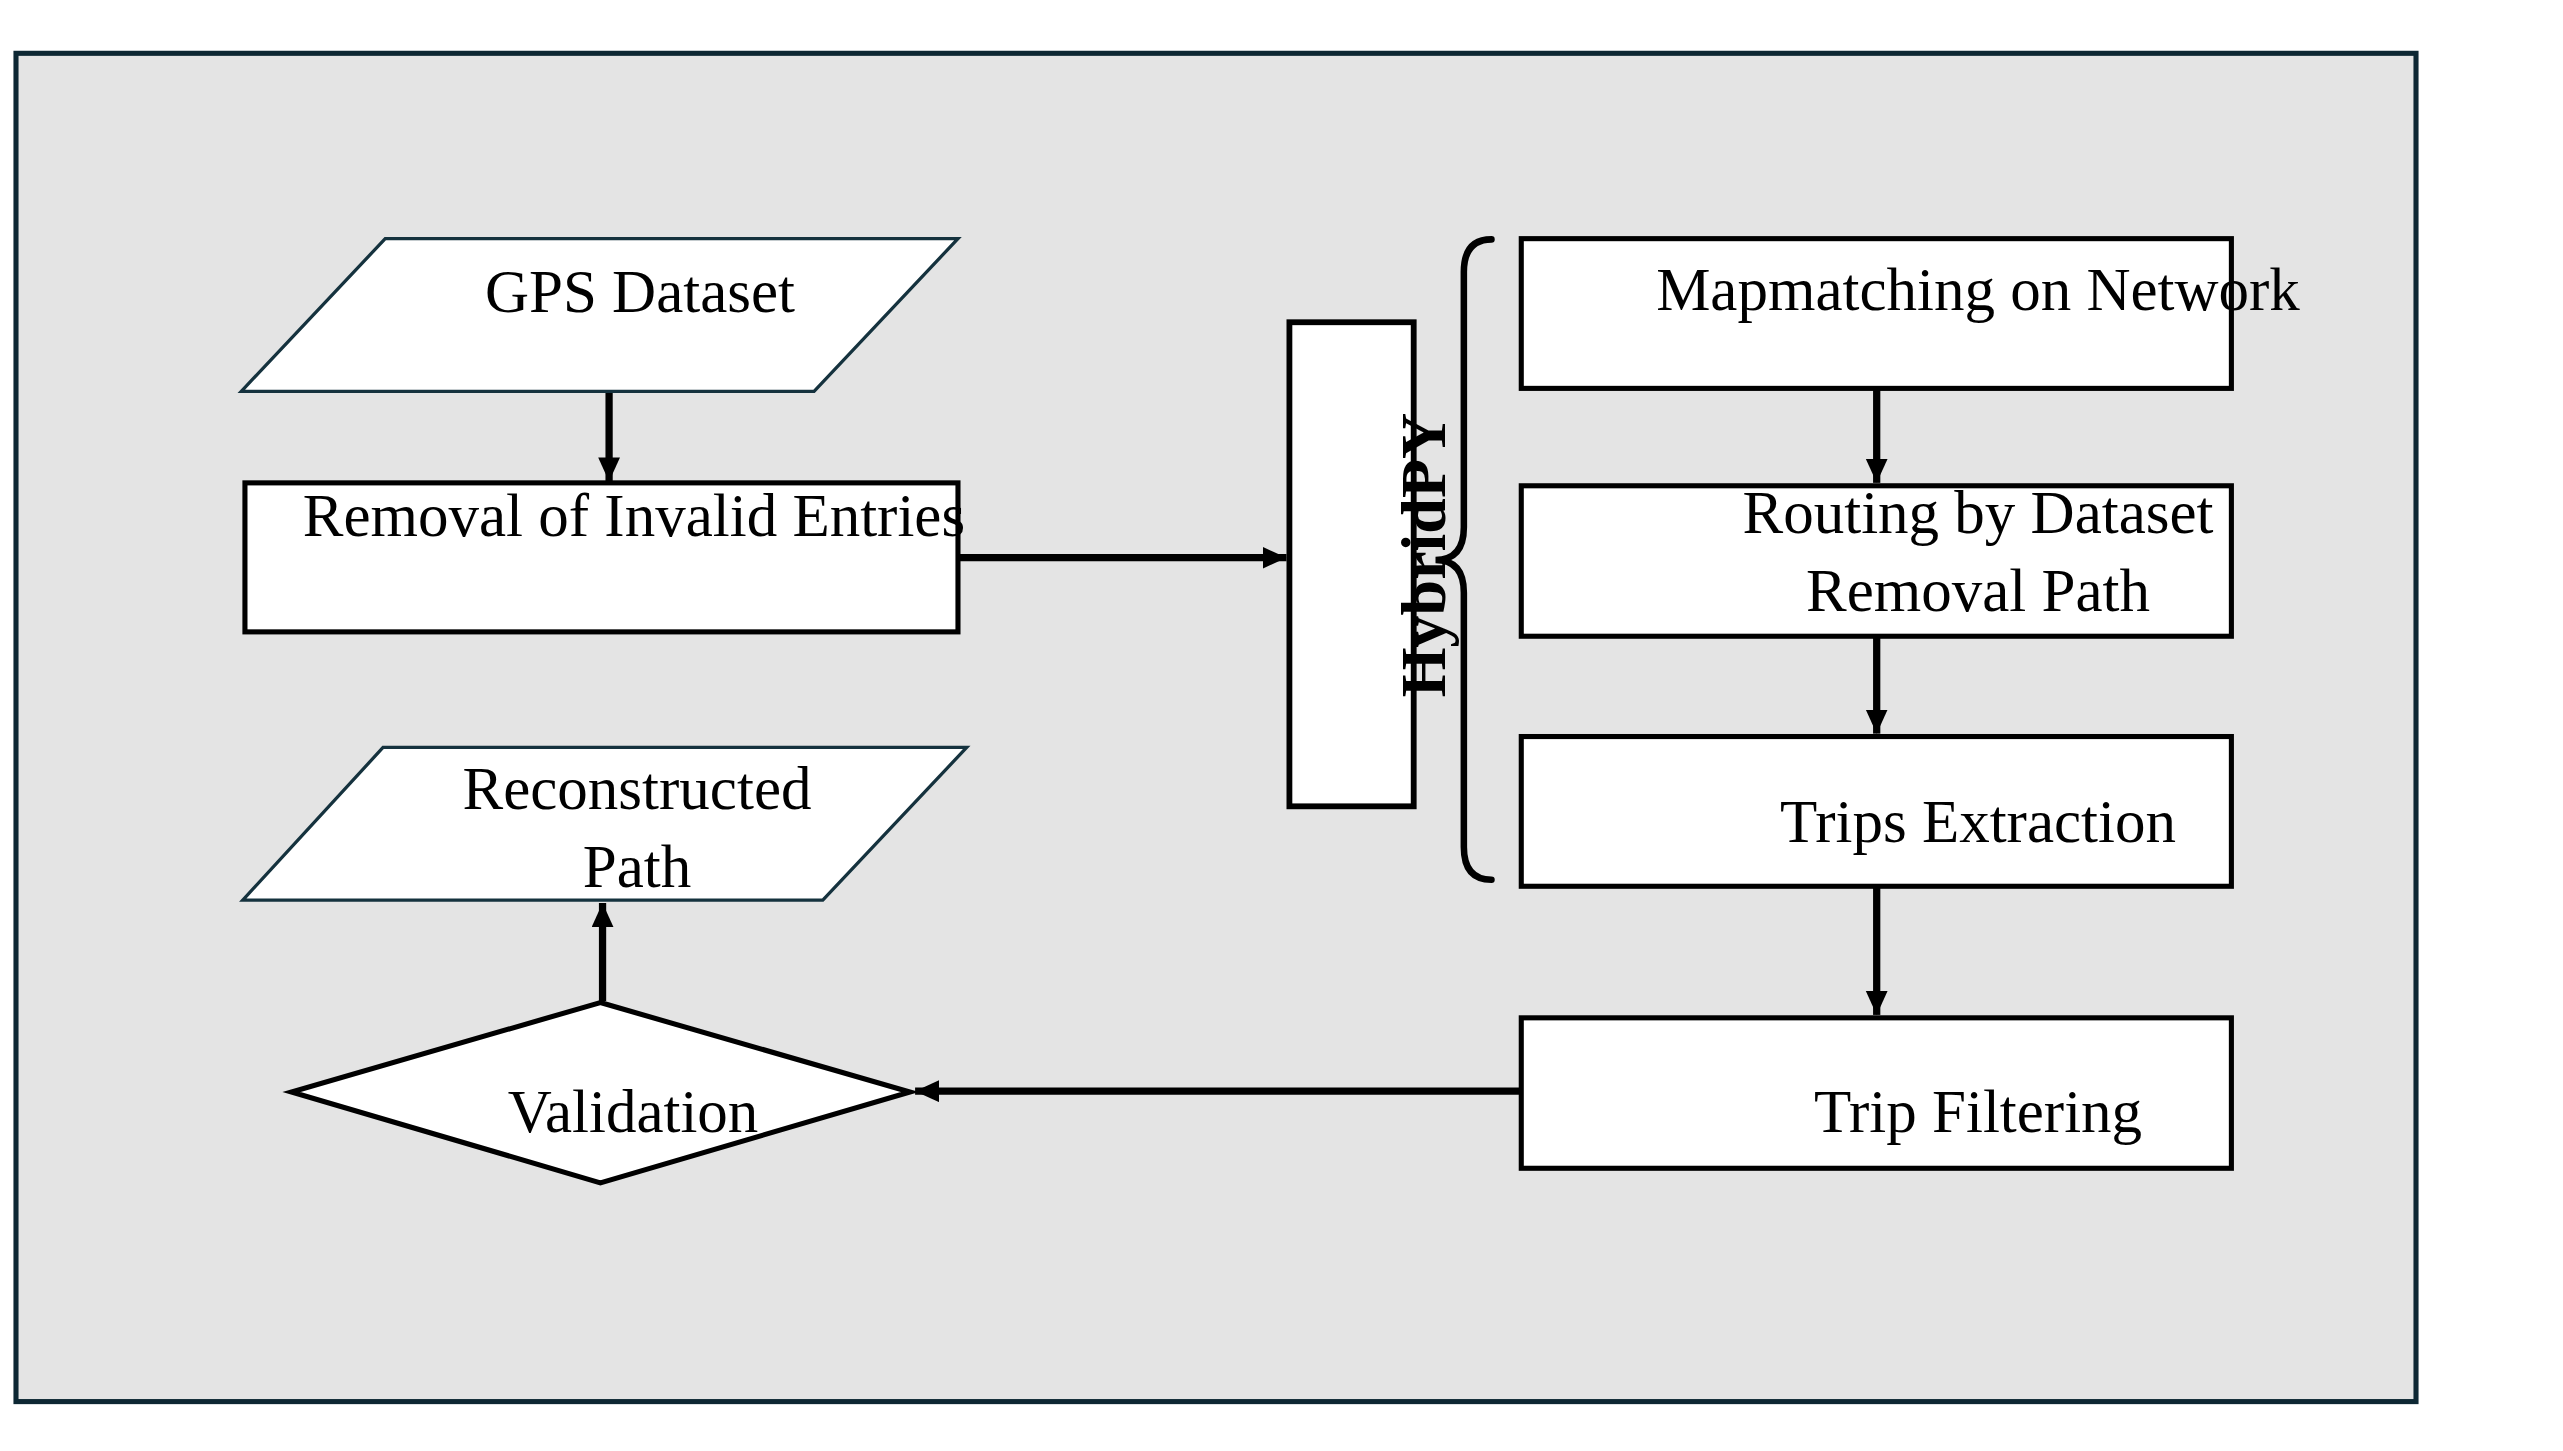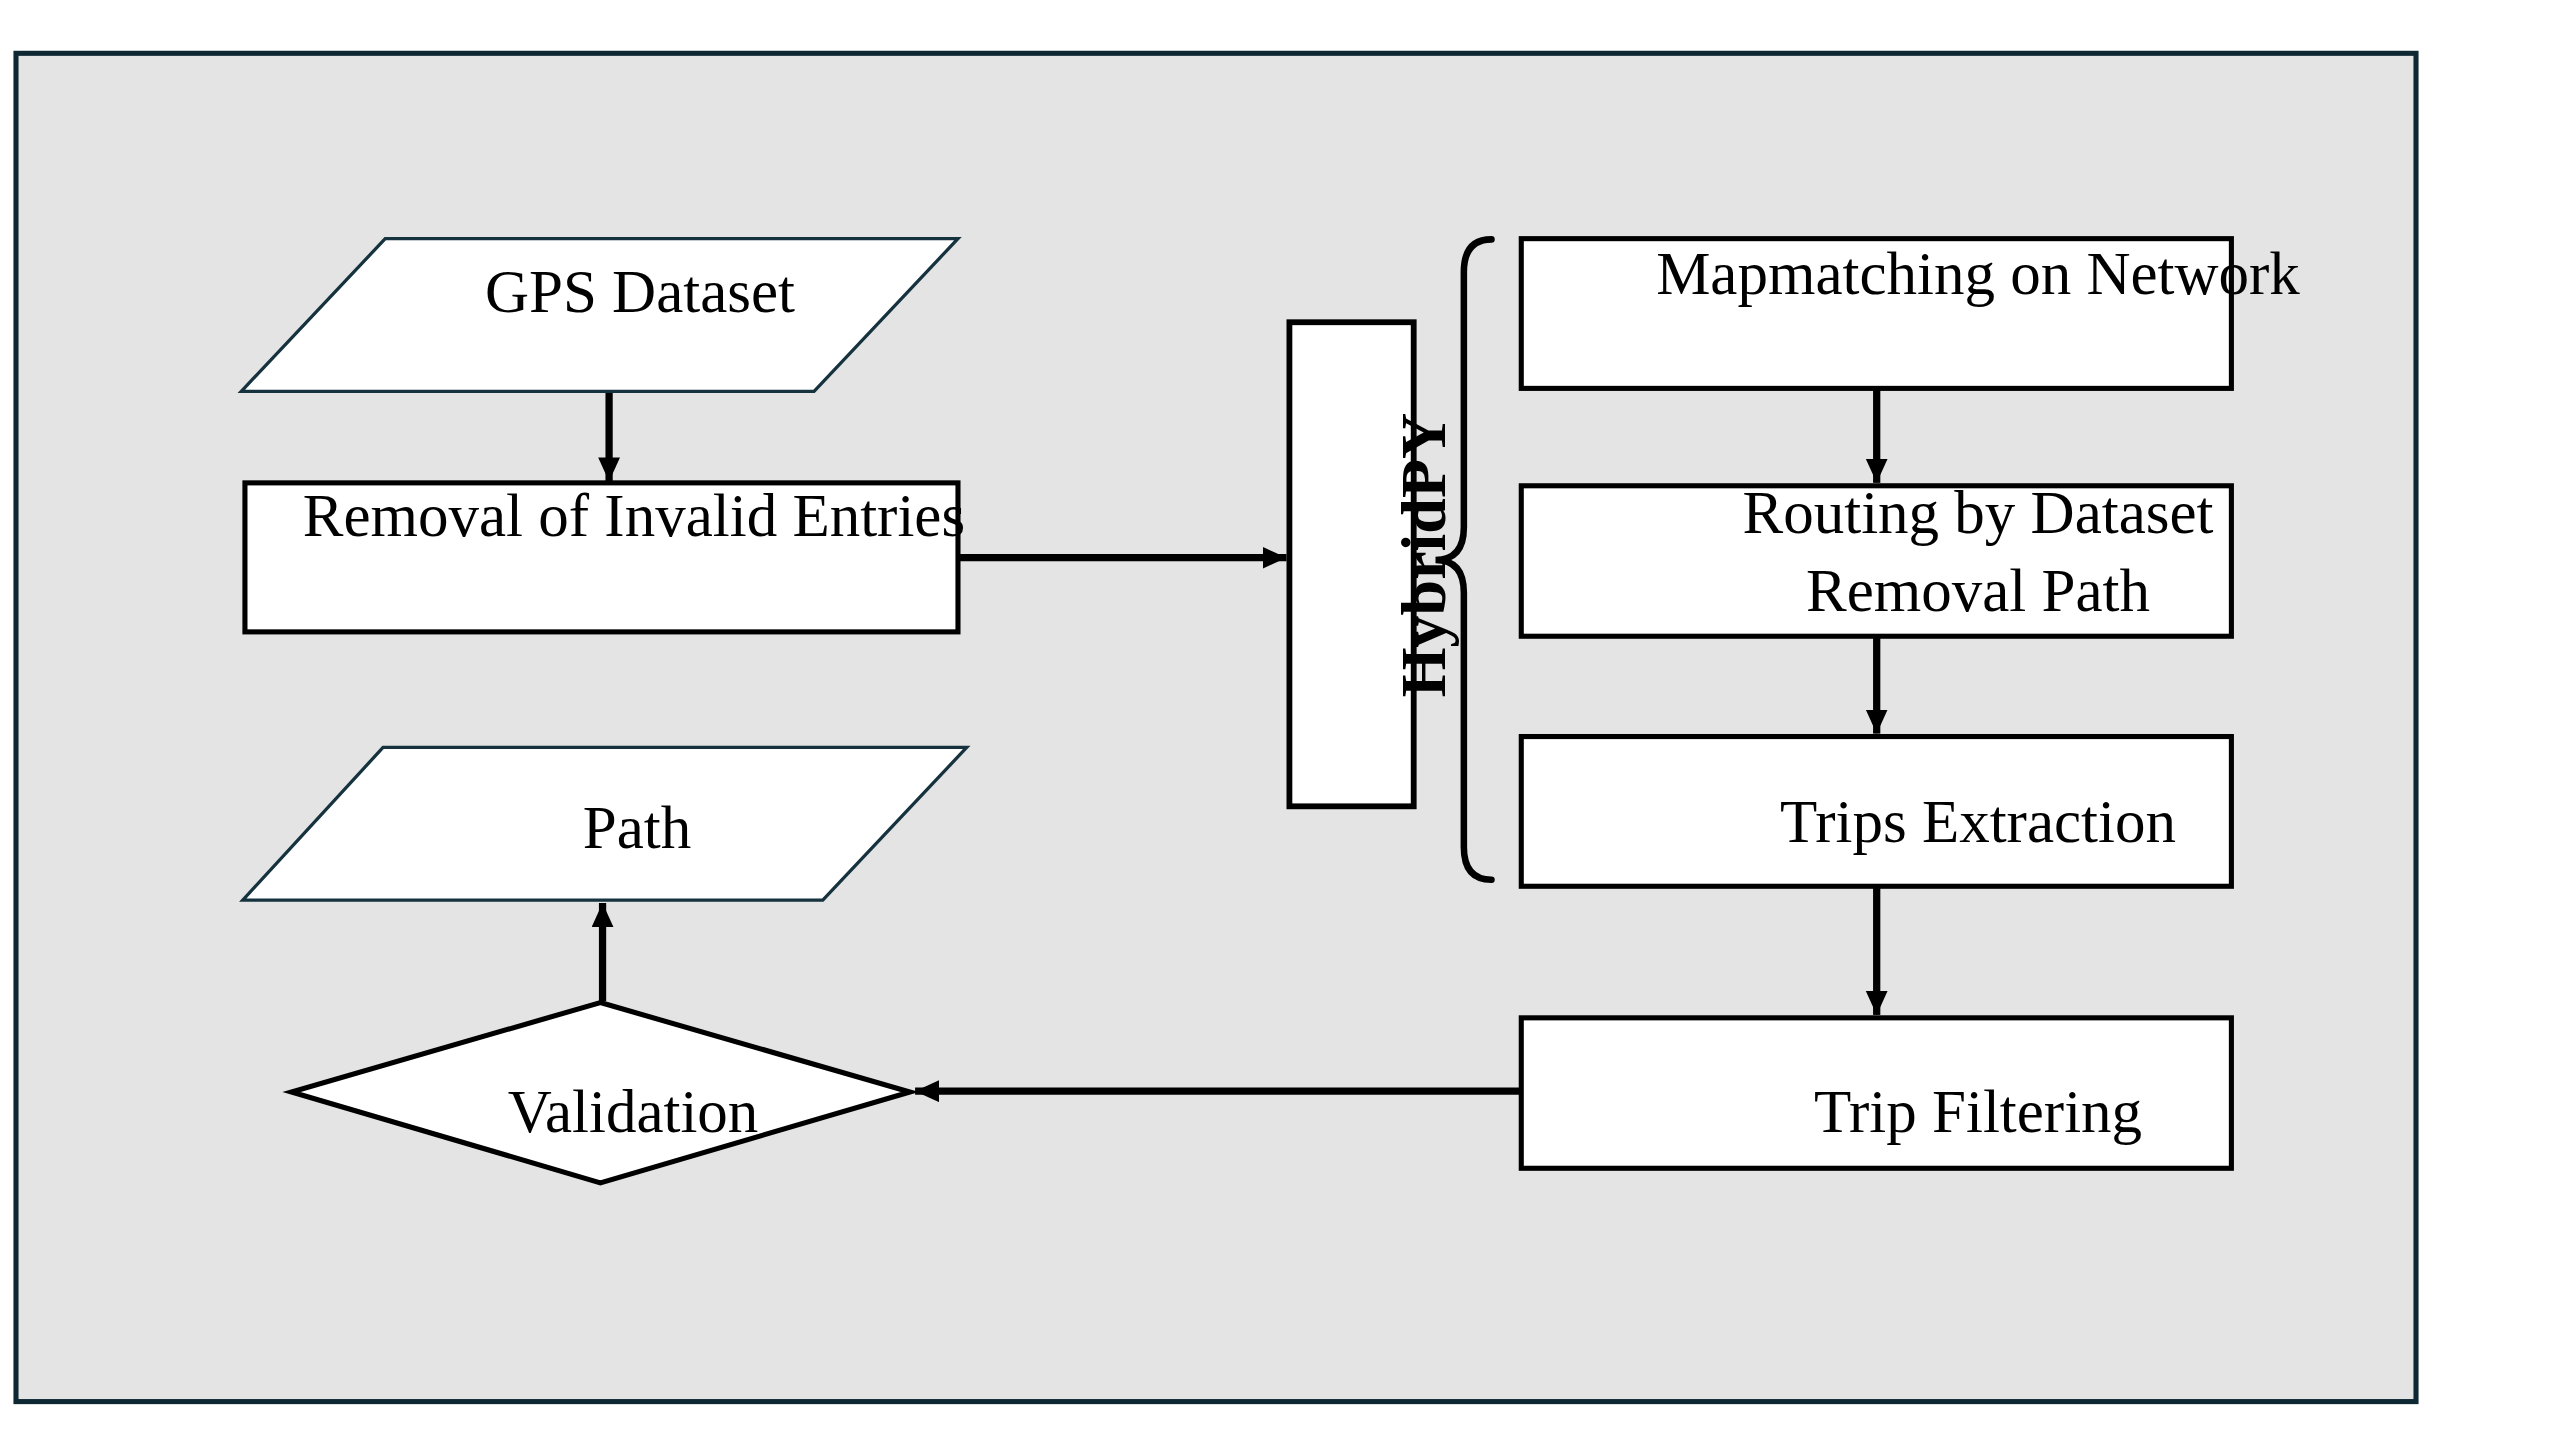--- a/index.html
+++ b/index.html
@@ -67,31 +67,32 @@
     <polygon class="node" points="826,1328 1252,1451 826,1576 401,1451"></polygon>
     <polygon class="io" points="527,977 1330,977 1132,1187 334,1187"></polygon>
   </svg>
 
   <div class="lbl" style="left:640px;top:292px;">GPS Dataset</div>
 
   <div class="lbl" style="left:634px;top:516px;">Removal of Invalid Entries</div>
 
   <div class="lbl vertical" style="left:1424px;top:555px;">HybridPY</div>
 
-  <div class="lbl" style="left:1978px;top:274px;">Mapmatching on Network</div>
+  <div class="lbl" style="left:1978px;top:290px;">Mapmatching on Network</div>
 
   <div class="lbl" style="left:1978px;top:552px;">
     <div>Routing by Dataset</div>
     <div>Removal Path</div>
   </div>
 
   <div class="lbl" style="left:1978px;top:822px;">Trips Extraction</div>
 
   <div class="lbl" style="left:1978px;top:1112px;">Trip Filtering</div>
 
   <div class="lbl" style="left:633px;top:1112px;">Validation</div>
 
   <div class="lbl" style="left:637px;top:828px;">
+    <div>Reconstructed</div>
     <div>Path</div>
   </div>
 
 </div>
 
 
 </body></html>

